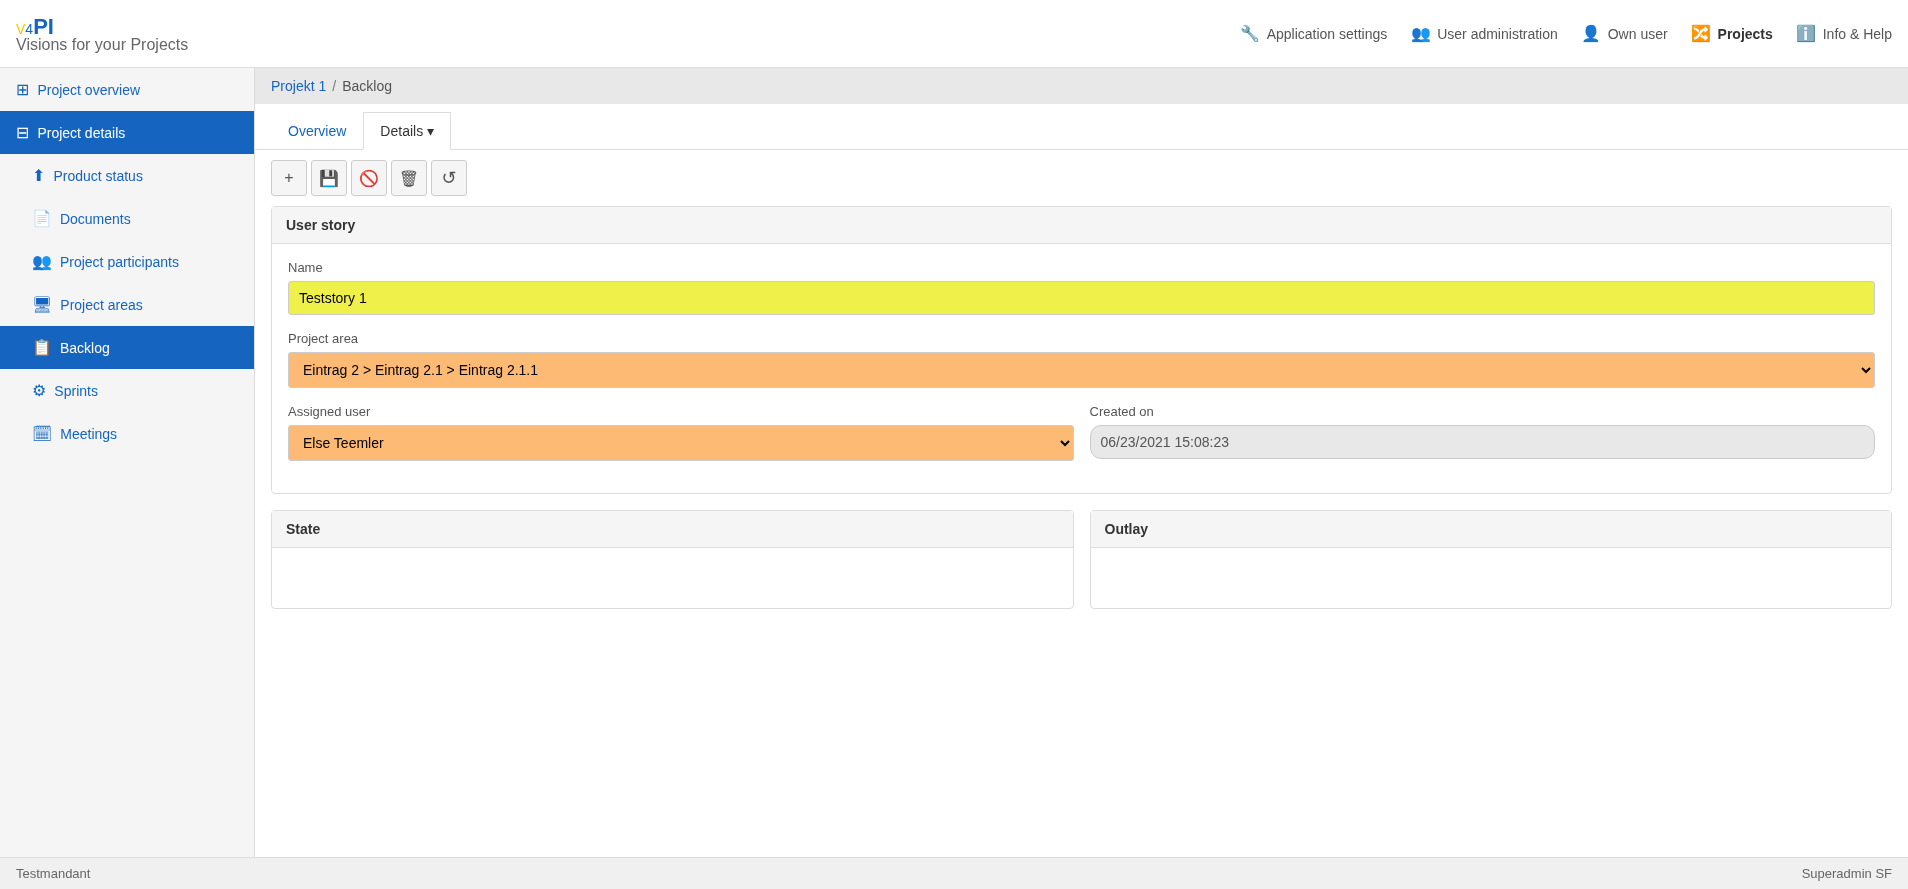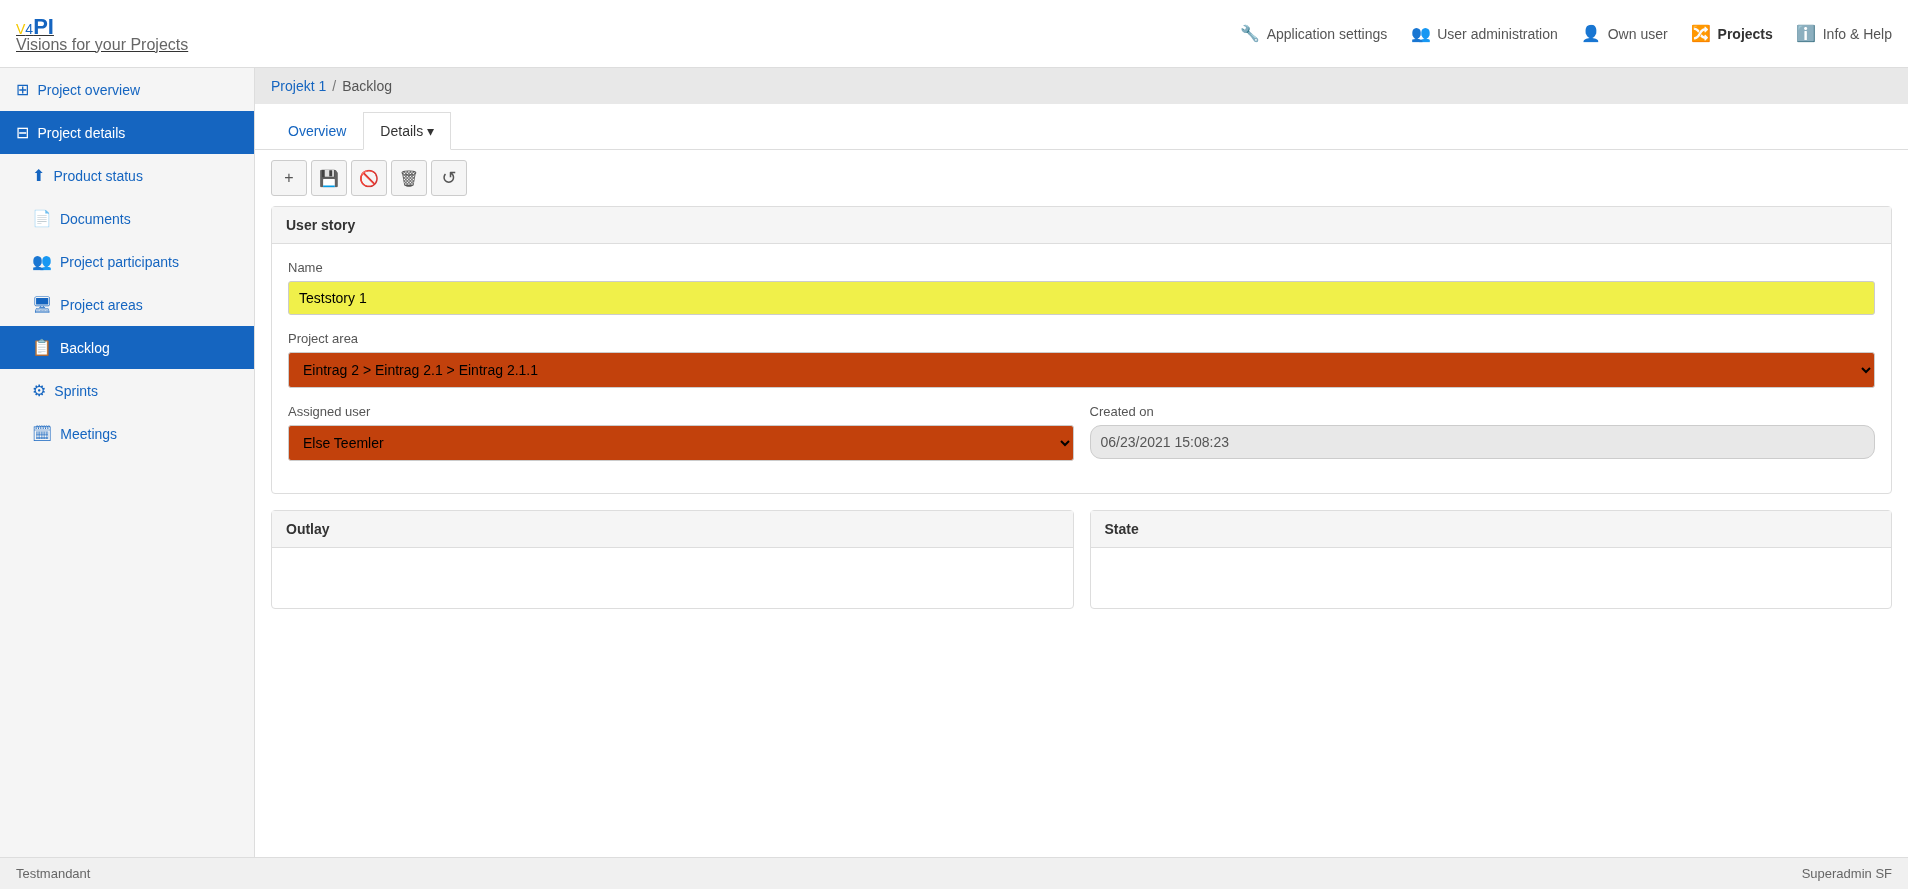--- a/index.html
+++ b/index.html
@@ -11,21 +11,20 @@
       background: #fff;
       border-bottom: 1px solid #ddd;
       display: flex;
       align-items: center;
       justify-content: space-between;
       padding: 0 16px;
       flex-shrink: 0;
     }
     .topbar-logo {
       display: flex;
-      text-decoration: underline;
     }
     .logo-v { color: #f5c800; }
     .logo-4 { color: #1565c0; }
     .logo-pi { color: #1565c0; }
     .logo-subtitle { font-size: 16px; color: #666; display: block; margin-top: -4px; }
     .topbar-nav {
       display: flex;
       align-items: center;
       gap: 24px;
     }
@@ -195,21 +194,21 @@
       background: #f0f04a;
       border-color: #ccc;
     }
 
     .form-select {
       width: 100%;
       padding: 8px 10px;
       border: 1px solid #ccc;
       border-radius: 3px;
       font-size: 14px;
-      background: #c2410c;
+      background: #fdba74;
       appearance: auto;
     }
 
     .form-row {
       display: flex;
       gap: 16px;
     }
     .form-col {
       flex: 1;
     }
@@ -415,25 +414,25 @@
                 <div class="form-input-readonly">06/23/2021 15:08:23</div>
               </div>
             </div>
           </div>
 
         </div>
       </div>
 
       <div class="bottom-sections">
         <div class="bottom-section">
-          <div class="bottom-section-header">Outlay</div>
+          <div class="bottom-section-header">State</div>
           <div class="bottom-section-body"></div>
         </div>
         <div class="bottom-section">
-          <div class="bottom-section-header">State</div>
+          <div class="bottom-section-header">Outlay</div>
           <div class="bottom-section-body"></div>
         </div>
       </div>
 
     </div>
 
   </div>
 </div>
 
 <div class="footer">

